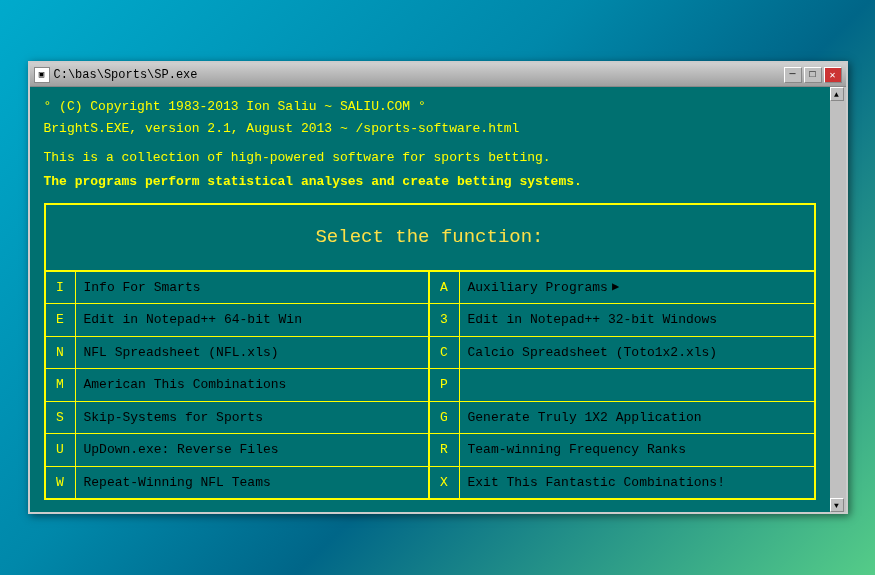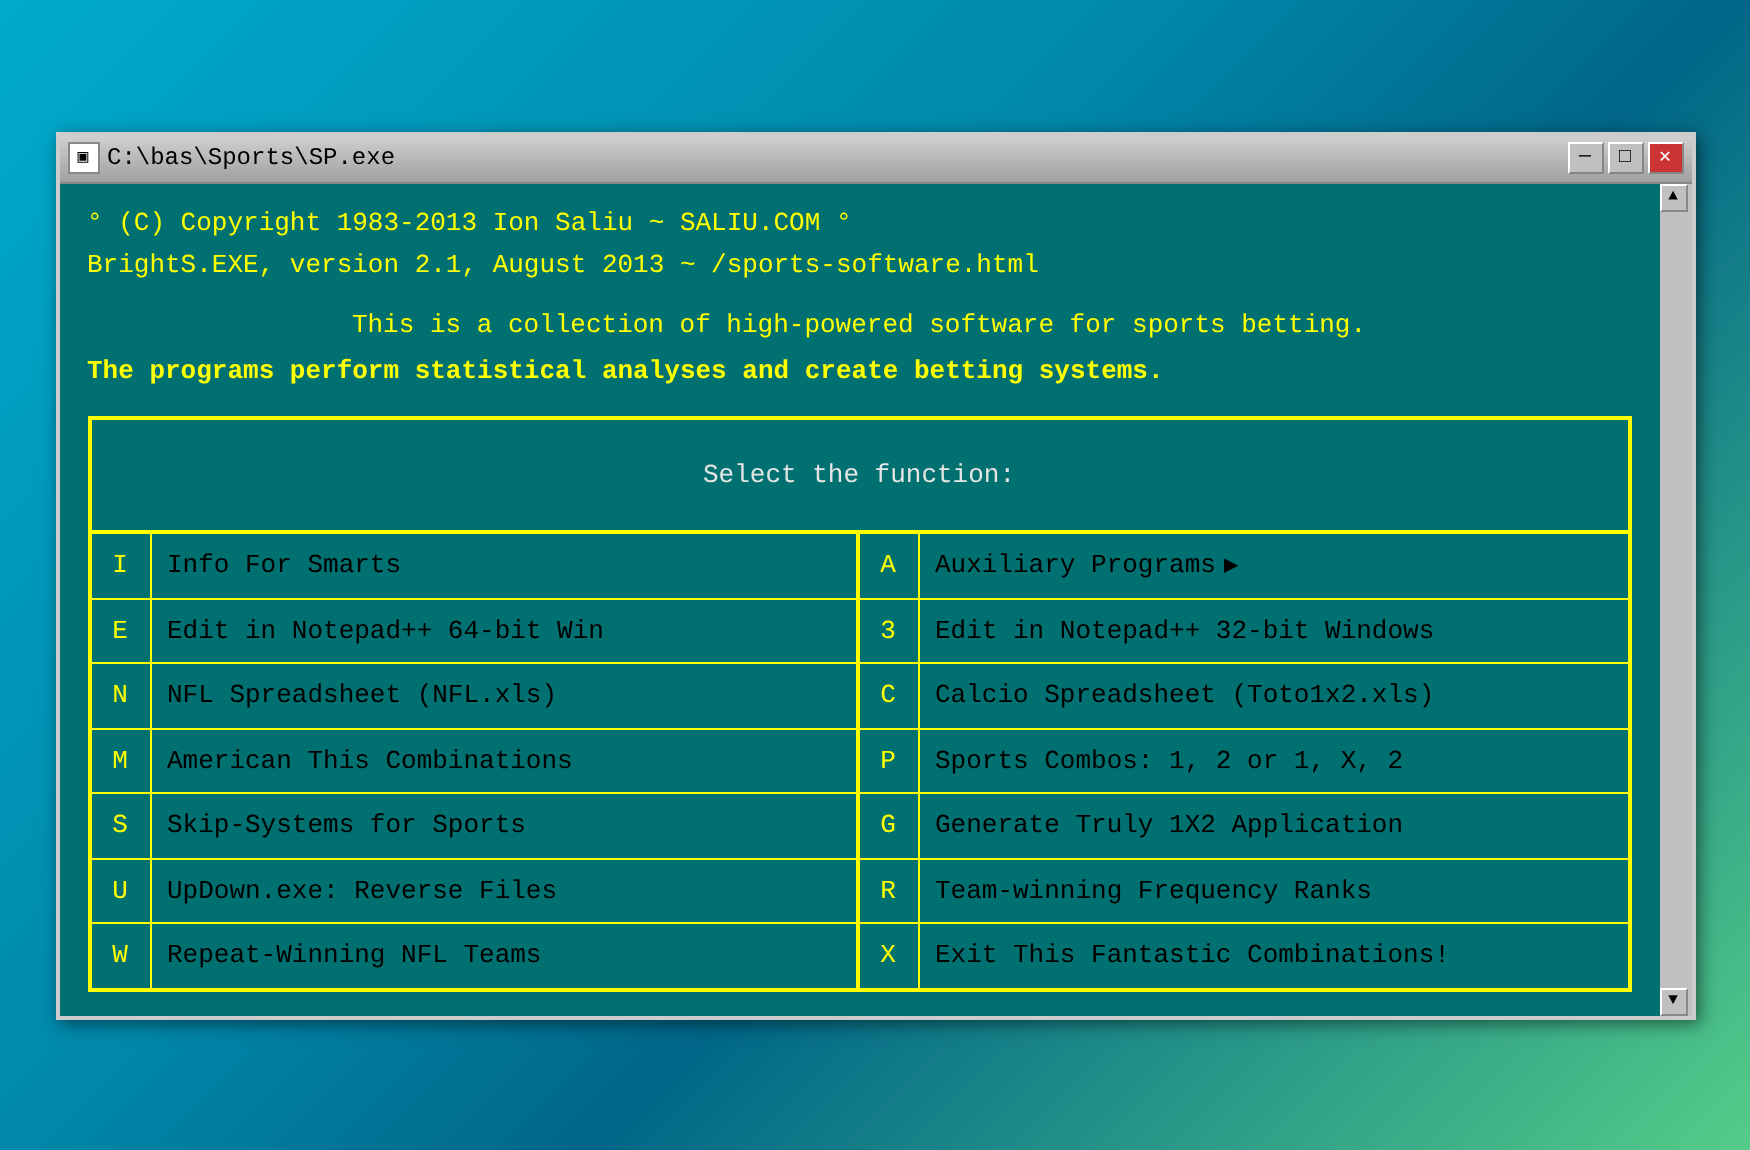--- a/index.html
+++ b/index.html
@@ -76,36 +76,35 @@
       padding: 10px 14px 12px 14px;
       color: #ffff00;
       font-size: 13px;
       line-height: 1.5;
     }
     .header-text {
       margin-bottom: 2px;
     }
     .desc-text {
       margin-top: 10px;
-      text-align: center;
     }
     .desc-text2 {
       margin-top: 4px;
       font-weight: bold;
     }
     .menu-table-wrapper {
       margin-top: 12px;
       border: 2px solid #ffff00;
     }
     .select-header {
       text-align: center;
       padding: 18px;
       border-bottom: 2px solid #ffff00;
-      color: #e5e5e5;
-      font-size: 13px;
+      color: #fde047;
+      font-size: 19px;
     }
     .menu-grid {
       display: grid;
       grid-template-columns: 1fr 1fr;
     }
     .menu-cell-group {
       display: flex;
       border-bottom: 1px solid #ffff00;
     }
     .menu-cell-group:nth-child(odd) {
@@ -227,21 +226,20 @@
                 <div class="menu-key">C</div>
                 <div class="menu-label">Calcio Spreadsheet (Toto1x2.xls)</div>
               </div>
 
               <div class="menu-cell-group">
                 <div class="menu-key">M</div>
                 <div class="menu-label">American This Combinations</div>
               </div>
               <div class="menu-cell-group">
                 <div class="menu-key">P</div>
-                <div class="menu-label">Sports Combos:  1, 2 or 1, X, 2</div>
               </div>
 
               <div class="menu-cell-group">
                 <div class="menu-key">S</div>
                 <div class="menu-label">Skip-Systems for Sports</div>
               </div>
               <div class="menu-cell-group">
                 <div class="menu-key">G</div>
                 <div class="menu-label">Generate Truly 1X2 Application</div>
               </div>

